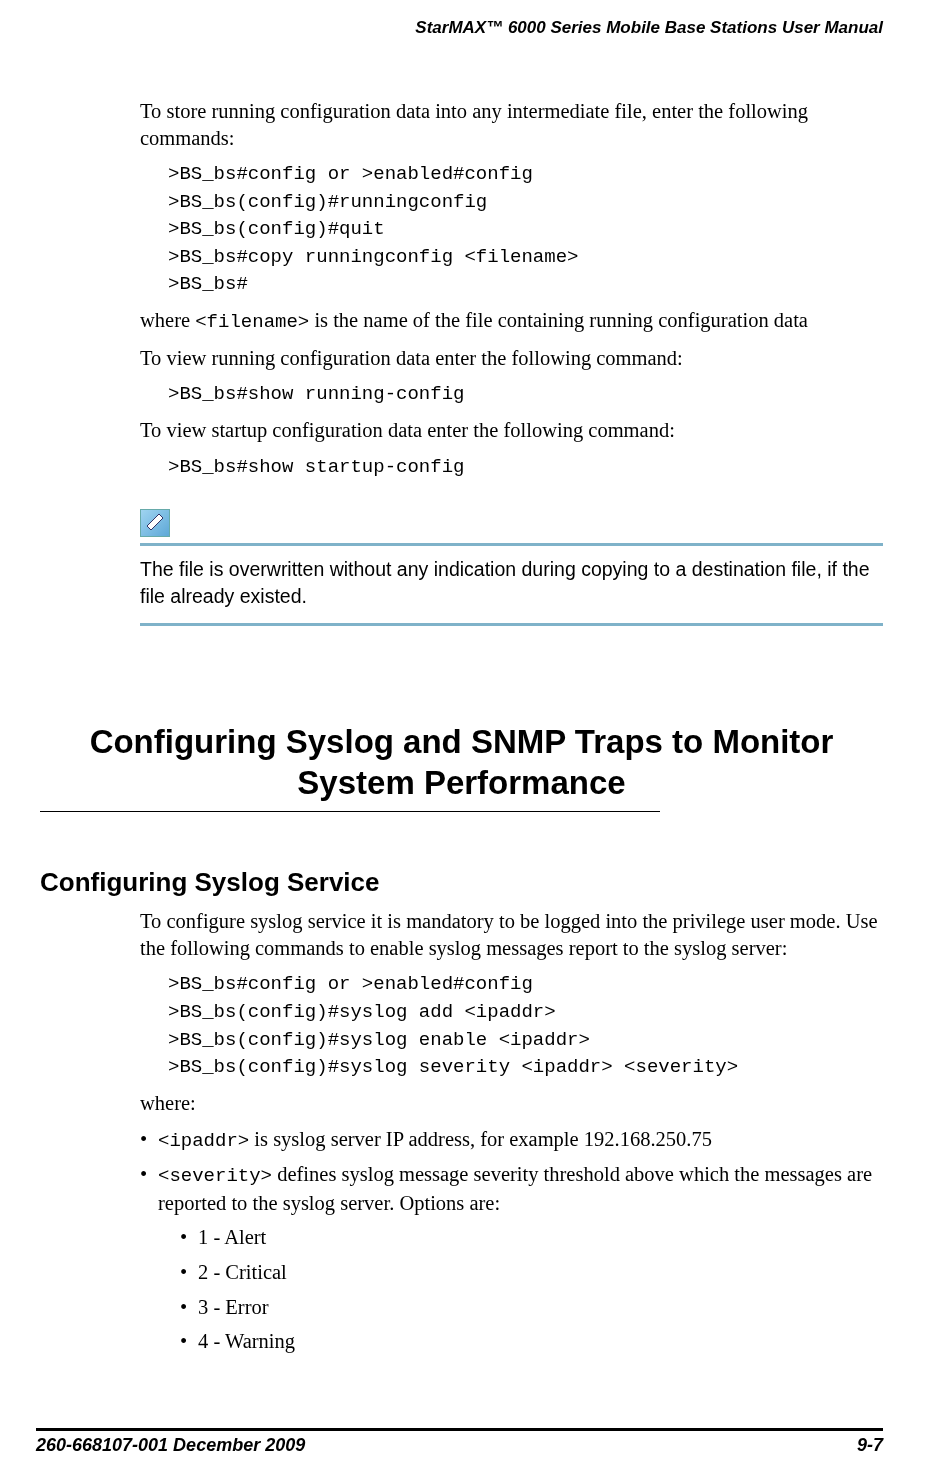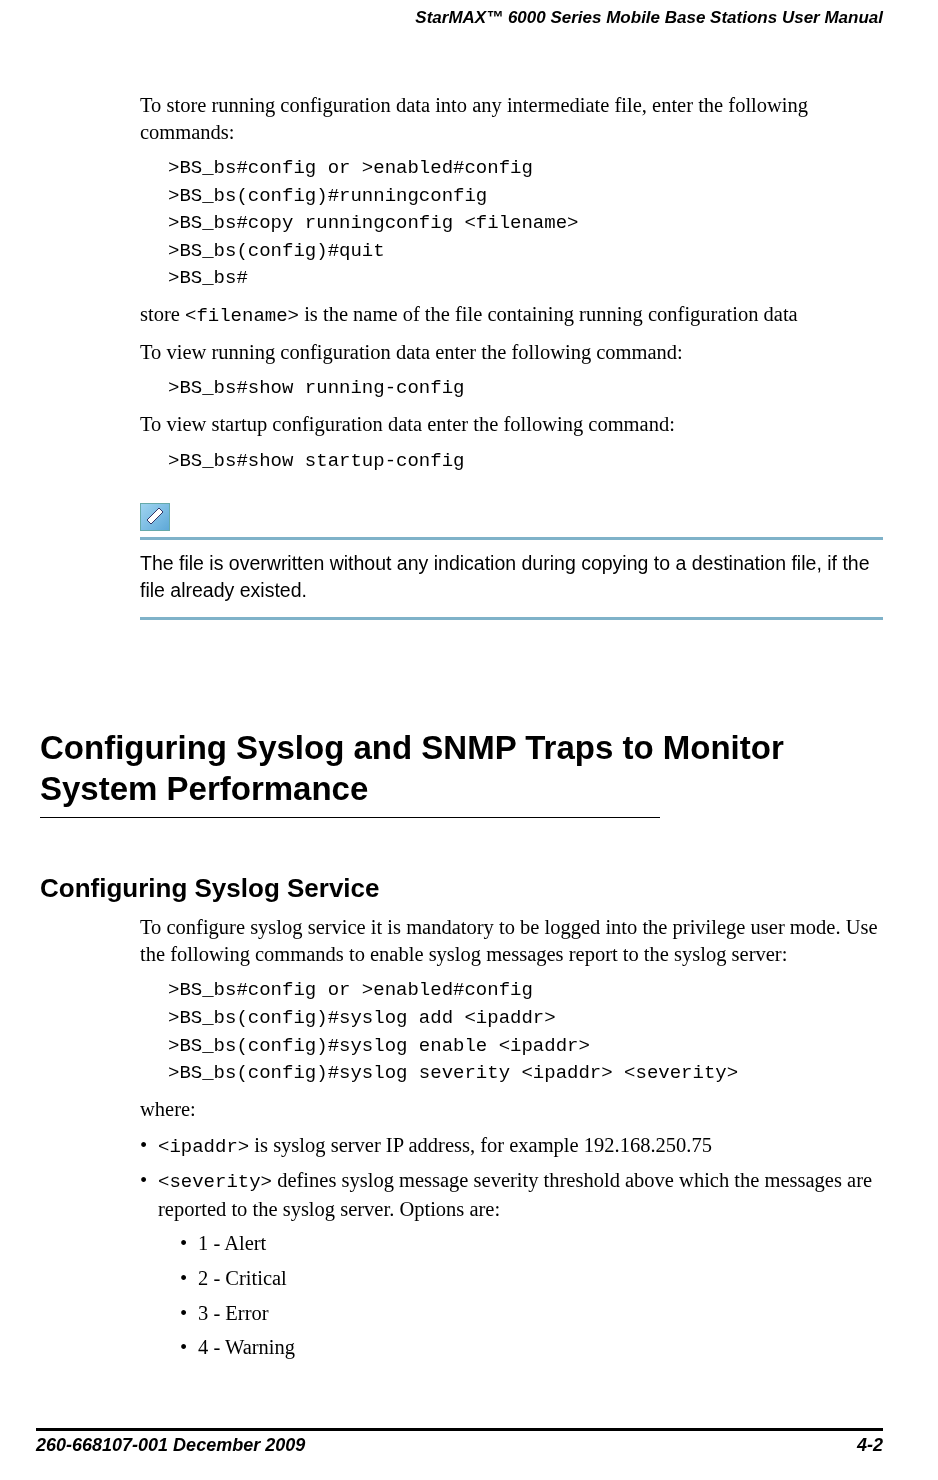--- a/index.html
+++ b/index.html
@@ -13,29 +13,29 @@
   background: #fff;
 }
 .page {
   position: relative;
   width: 938px;
   height: 1480px;
 }
 .header {
   position: absolute;
   right: 55px;
-  top: 8px;
+  top: 18px;
   font-family: Verdana, Arial, sans-serif;
   font-weight: bold;
   font-size: 17px;
   font-style: italic;
 }
 .content {
   position: absolute;
-  top: 86px;
+  top: 92px;
   left: 40px;
   right: 55px;
 }
 .body-indent {
   margin-left: 100px;
 }
 .para {
   font-size: 20.5px;
   line-height: 1.3;
   margin: 6px 0 10px 0;
@@ -84,22 +84,23 @@
 }
 .note-text {
   font-family: Verdana, Arial, sans-serif;
   font-size: 19.5px;
   line-height: 1.4;
 }
 h1.section-title {
   font-family: Verdana, Arial, sans-serif;
   font-weight: bold;
   font-size: 33px;
-  margin: 12px 0 6px 0;
+  margin: 0 0 6px 0;
   line-height: 1.25;
+  text-align: center;
 }
 .h1-rule {
   border: none;
   border-top: 1.5px solid #000;
   width: 620px;
   margin: 8px 0 0 0;
 }
 h2.subsection-title {
   font-family: Verdana, Arial, sans-serif;
   font-weight: bold;
@@ -168,26 +169,26 @@
 
 <div class="header">StarMAX™ 6000 Series Mobile Base Stations User Manual</div>
 
 <div class="content">
 
   <div class="body-indent">
     <p class="para">To store running configuration data into any intermediate file, enter the following commands:</p>
     <div class="cmd-block">
       <p class="cmd">&gt;BS_bs#config or &gt;enabled#config</p>
       <p class="cmd">&gt;BS_bs(config)#runningconfig</p>
+      <p class="cmd">&gt;BS_bs(config)#quit</p>
       <p class="cmd">&gt;BS_bs#copy runningconfig &lt;filename&gt;</p>
-      <p class="cmd">&gt;BS_bs(config)#quit</p>
       <p class="cmd">&gt;BS_bs#</p>
     </div>
     <p class="para">
-      <span>store </span><span class="mono-inline">&lt;filename&gt;</span><span> is the name of the file containing running configuration data</span>
+      <span>where </span><span class="mono-inline">&lt;filename&gt;</span><span> is the name of the file containing running configuration data</span>
     </p>
     <p class="para">To view running configuration data enter the following command:</p>
     <div class="cmd-block">
       <p class="cmd">&gt;BS_bs#show running-config</p>
     </div>
     <p class="para">To view startup configuration data enter the following command:</p>
     <div class="cmd-block">
       <p class="cmd">&gt;BS_bs#show startup-config</p>
     </div>
 
@@ -238,17 +239,17 @@
       </li>
     </ul>
   </div>
 
 </div>
 
 <div class="footer">
   <hr class="footer-rule">
   <div class="footer-row">
     <span>260-668107-001 December 2009</span>
-    <span>4-2</span>
+    <span>9-7</span>
   </div>
 </div>
 
 </div>
 
 </body></html>

